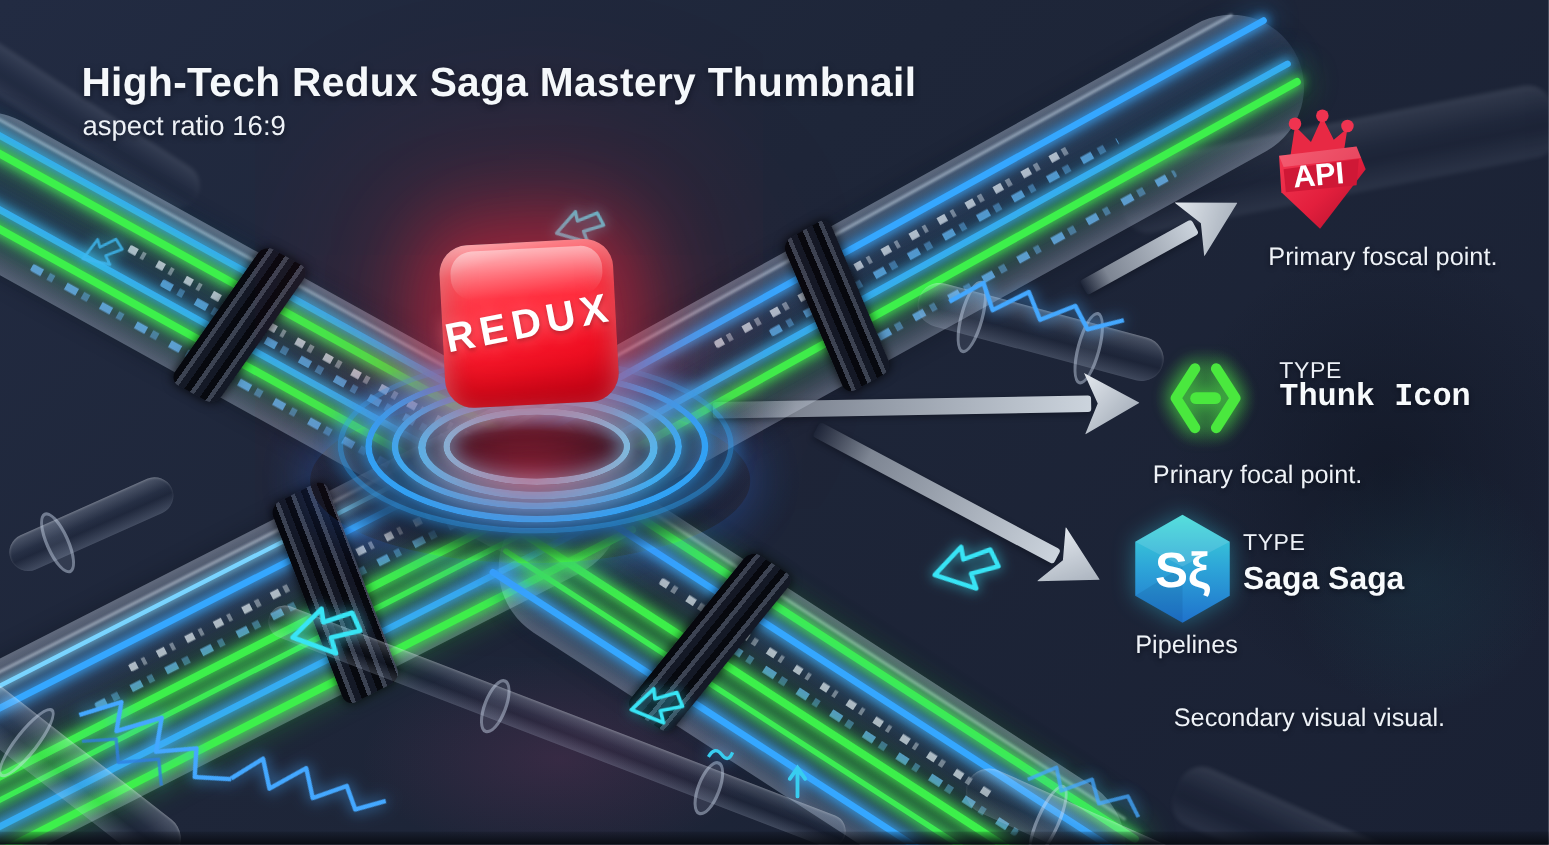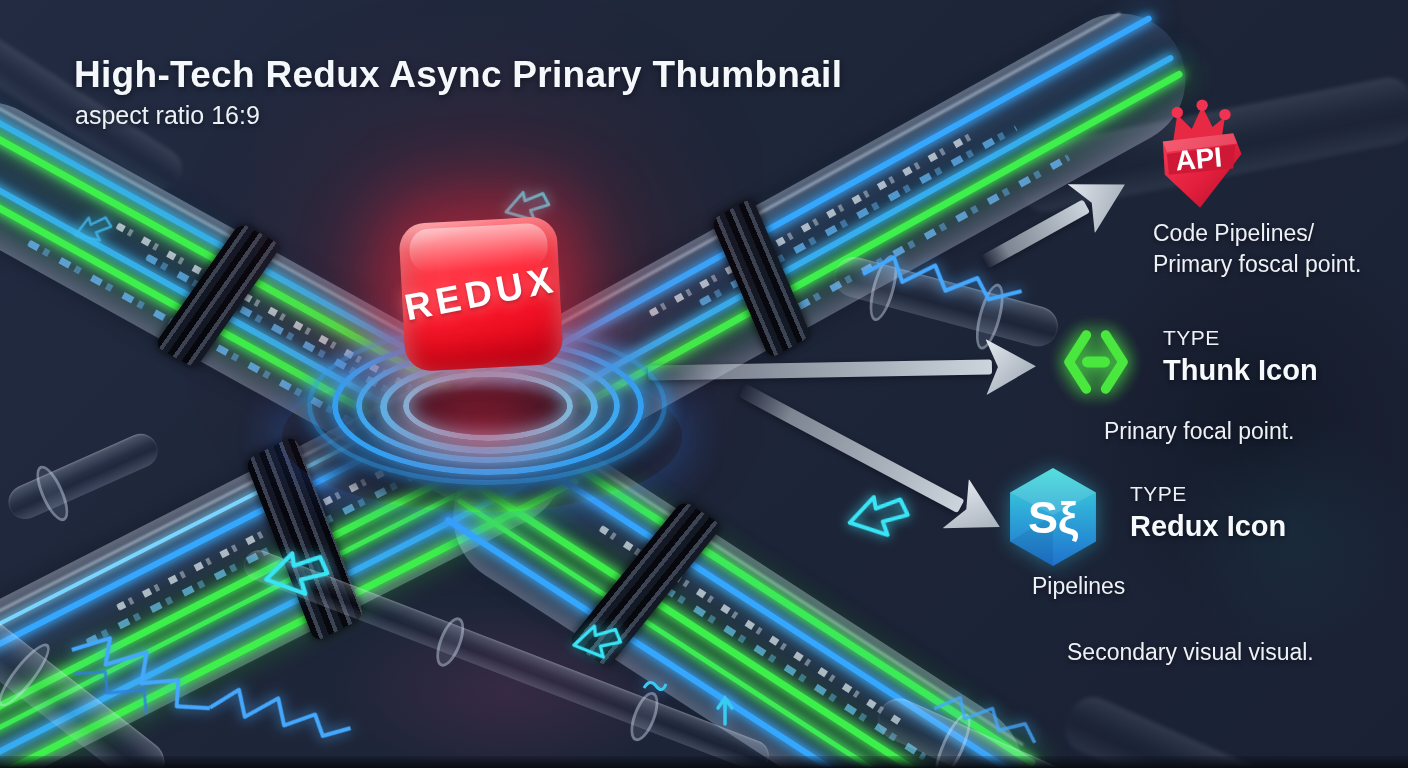--- a/index.html
+++ b/index.html
@@ -258,52 +258,51 @@
       <circle cx="50" cy="7" r="5.5" fill="#ef3350"></circle>
       <circle cx="72" cy="16" r="5.5" fill="#ef3350"></circle>
     </g>
     <polygon points="12,42 80,34 88,54 48,106 14,74" fill="url(#apiGrad)"></polygon>
     <polygon points="12,42 80,34 84,44 16,52" fill="rgba(255,255,255,.18)"></polygon>
     <polygon points="16,54 82,45 80,68 18,74" fill="#cf1836"></polygon>
     <text x="47" y="68" text-anchor="middle" font-size="27" font-weight="bold" fill="#ffffff" transform="rotate(-5 47 62)">API</text>
   </svg>
 </div>
 <div class="abs callout-text caption" style="left:1153px;top:218px;">
-  <div>Code Pipelines/</div>
   <div>Primary foscal point.</div>
 </div>
 
 <div class="icon-wrap" style="left:1054px;top:320px;">
   <div class="thunk-glow"></div>
   <svg width="84" height="84" viewBox="0 0 78 78" style="position:relative;filter:drop-shadow(0 0 8px rgba(80,240,70,.9));">
     <path d="M30 14 L14 39 L30 64" fill="none" stroke="#4ae83e" stroke-width="9" stroke-linecap="round" stroke-linejoin="round"></path>
     <path d="M48 14 L64 39 L48 64" fill="none" stroke="#4ae83e" stroke-width="9" stroke-linecap="round" stroke-linejoin="round"></path>
     <path d="M31 39 L47 39" fill="none" stroke="#4ae83e" stroke-width="10" stroke-linecap="round"></path>
   </svg>
 </div>
 <div class="abs callout-text eyebrow" style="left:1163px;top:326px;">TYPE</div>
-<div class="abs callout-text callout-title" style="left:1163px;top:354px;">Thunk Icon</div>
-<div class="abs callout-text caption" style="left:1104px;top:416px;">Prinary focal point.</div>
-
-<div class="icon-wrap" style="left:1008px;top:464px;">
+<div class="abs callout-text callout-title" style="left:1163px;top:344px;font-family:Liberation Mono, monospace;">Thunk Icon</div>
+<div class="abs callout-text caption" style="left:1048px;top:416px;">Prinary focal point.</div>
+
+<div class="icon-wrap" style="left:1030px;top:464px;">
   <svg width="90" height="106" viewBox="0 0 88 100" style="filter:drop-shadow(0 0 10px rgba(50,190,220,.45));">
     <defs>
       <linearGradient id="sagaGrad" x1="0" y1="0" x2="0" y2="1">
         <stop offset="0" stop-color="#3fdbd8"></stop>
           <stop offset=".5" stop-color="#2da4d8"></stop>
           <stop offset="1" stop-color="#1f72cc"></stop>
       </linearGradient>
     </defs>
     <polygon points="44,2 86,26 86,74 44,98 2,74 2,26" fill="url(#sagaGrad)"></polygon>
     <polygon points="44,2 86,26 44,48 2,26" fill="rgba(255,255,255,.12)"></polygon>
     <polygon points="2,74 44,48 44,98" fill="rgba(0,30,80,.10)"></polygon>
     <text x="44" y="66" text-anchor="middle" font-size="44" font-weight="bold" fill="#ffffff">Sξ</text>
   </svg>
 </div>
 <div class="abs callout-text eyebrow" style="left:1130px;top:482px;">TYPE</div>
-<div class="abs callout-text callout-title" style="left:1130px;top:510px;">Redux Icon</div>
+<div class="abs callout-text callout-title" style="left:1130px;top:510px;">Saga Saga</div>
 <div class="abs callout-text caption" style="left:1032px;top:571px;">Pipelines</div>
 <div class="abs callout-text caption" style="left:1067px;top:637px;">Secondary visual visual.</div>
 
-<div class="abs title">High-Tech Redux Async Prinary Thumbnail</div>
+<div class="abs title">High-Tech Redux Saga Mastery Thumbnail</div>
 <div class="abs subtitle">aspect ratio 16:9</div>
 
 <div class="abs bottom-band"></div>
 
 </body></html>

